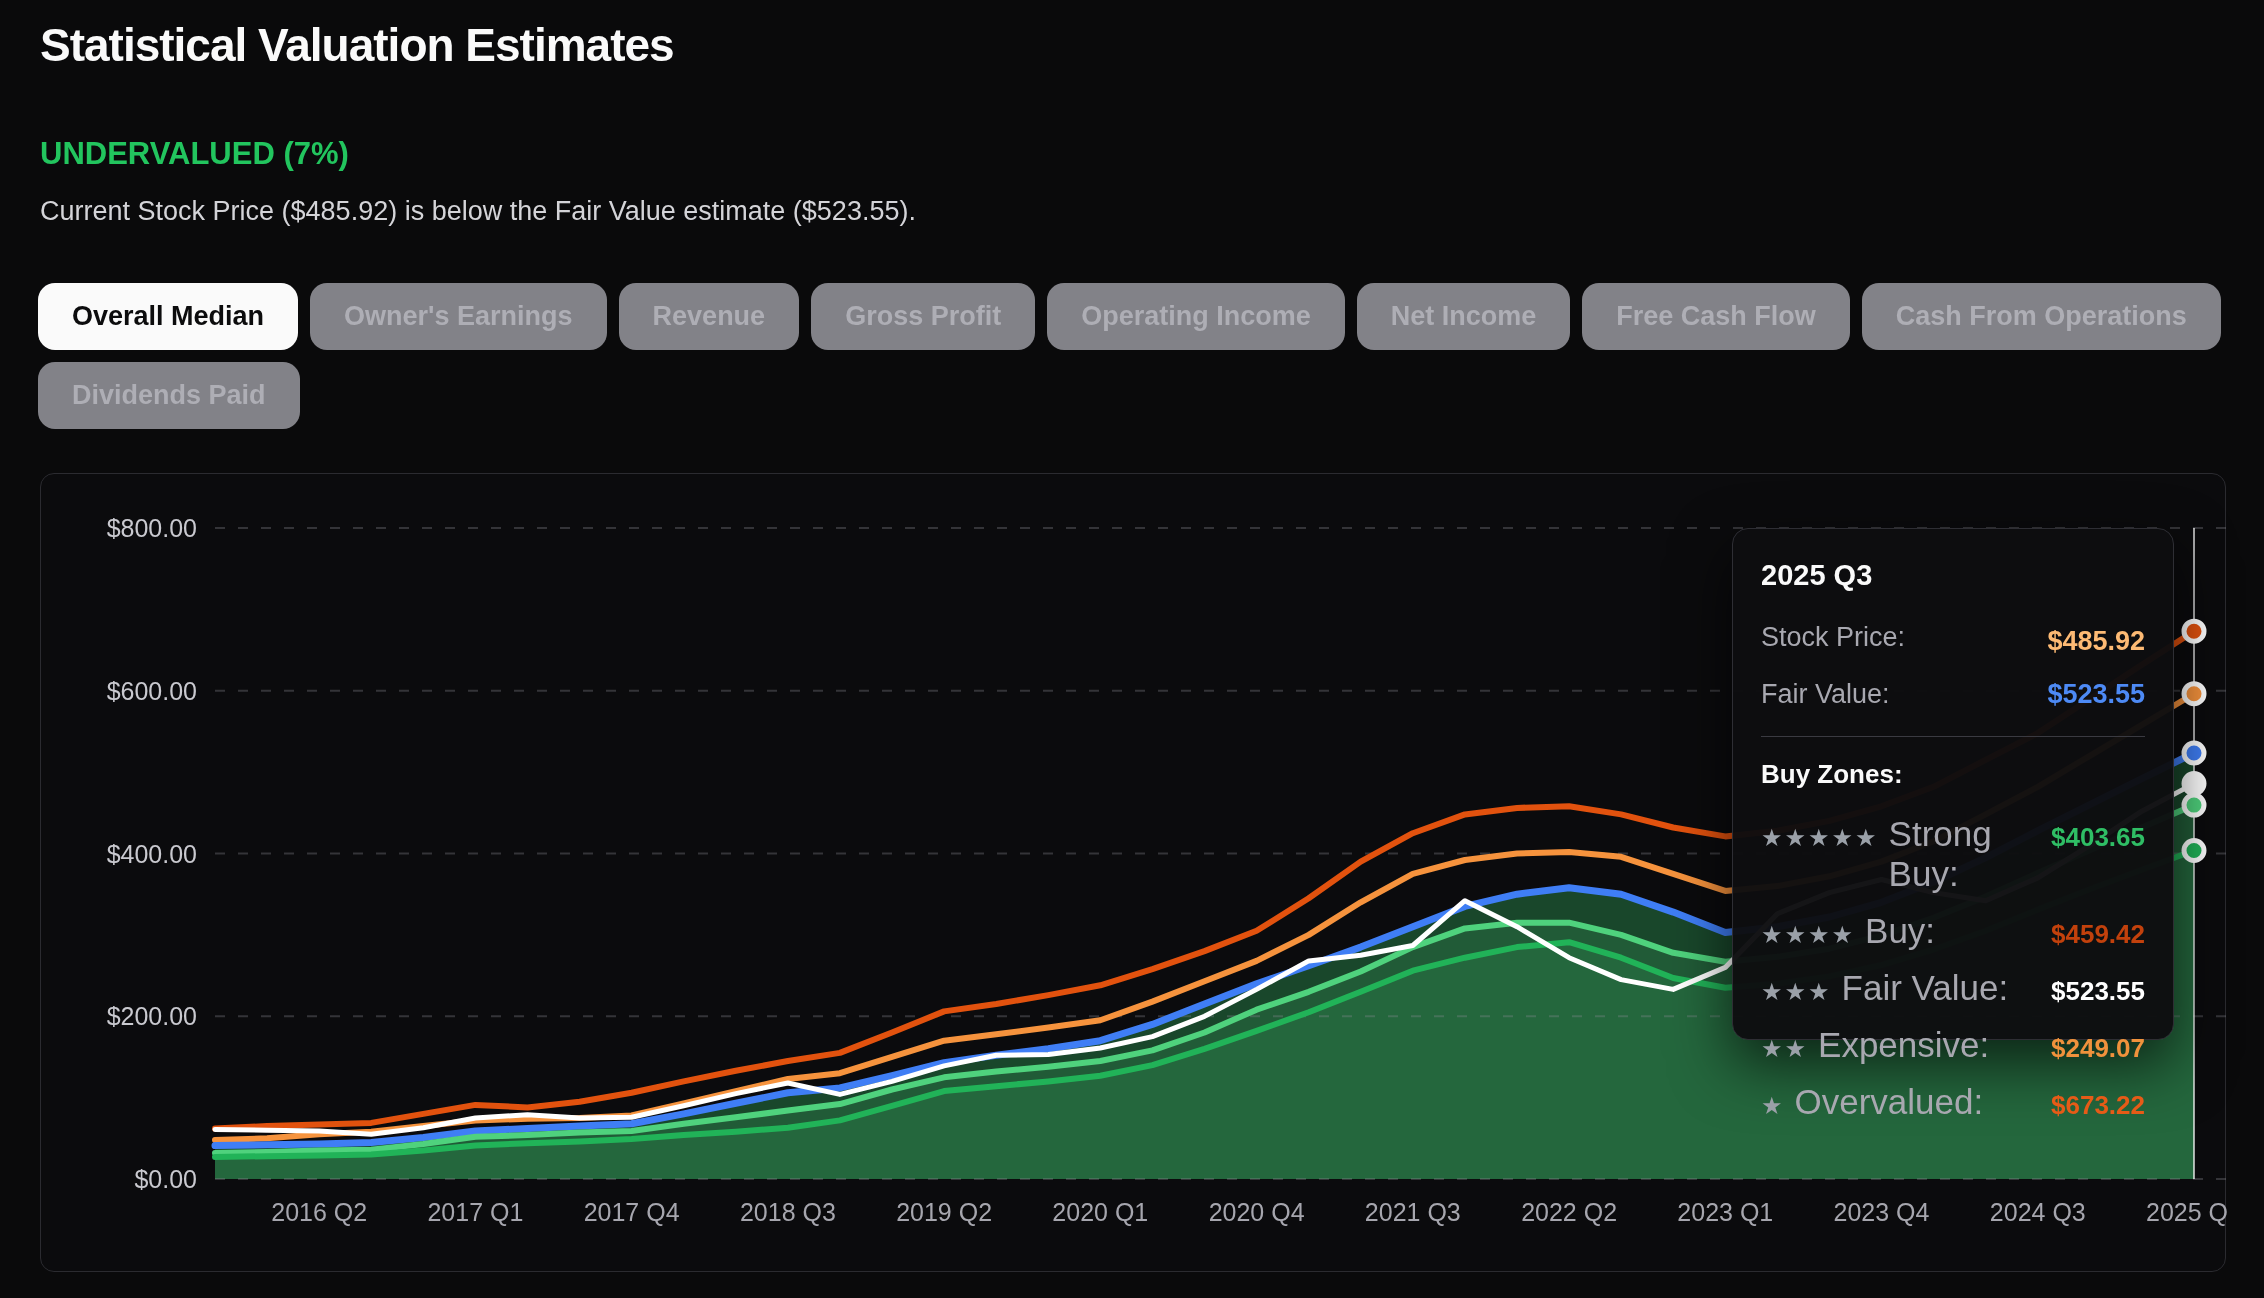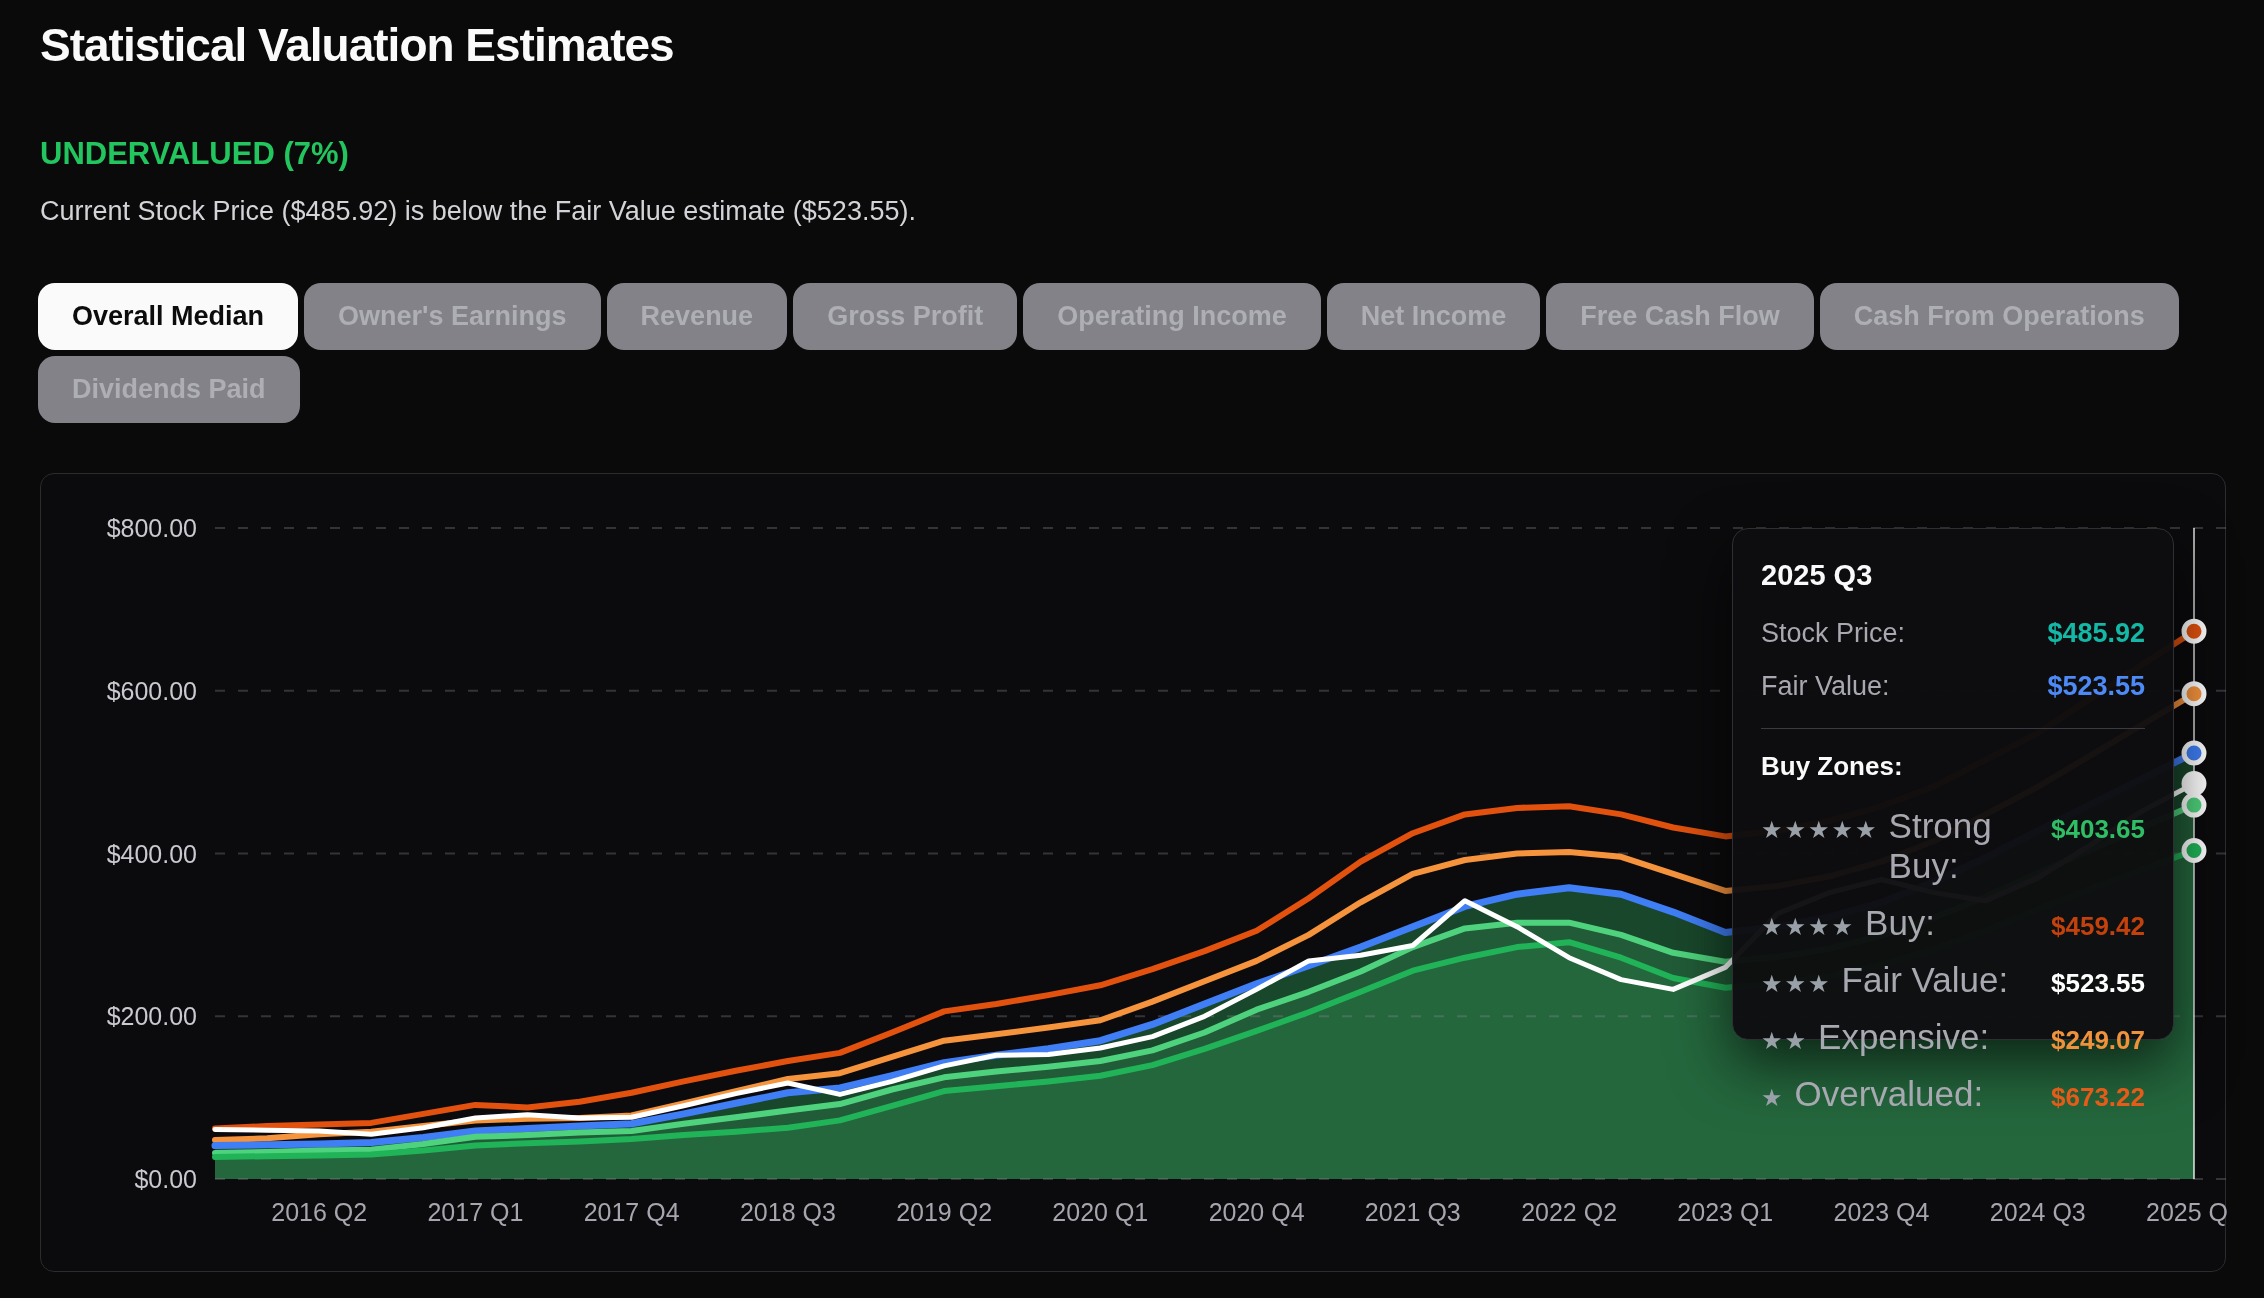--- a/index.html
+++ b/index.html
@@ -1,21 +1,21 @@
 <!DOCTYPE html>
 <html><head>
 <meta charset="utf-8">
 <style>
   * { margin:0; padding:0; box-sizing:border-box; }
   html,body { background:#0a0a0b; width:2264px; height:1298px; font-family:"Liberation Sans", sans-serif; overflow:hidden; }
   .wrap { position:relative; width:2040px; height:1298px; }
   .page-title { position:absolute; left:40px; top:18px; font-size:46px; font-weight:800; letter-spacing:-1px; color:#fafafa; }
   .status { position:absolute; left:40px; top:136px; font-size:31px; font-weight:700; color:#22c55e; }
   .desc { position:absolute; left:40px; top:196px; font-size:27px; color:#d4d4d8; }
-  .tabs { position:absolute; left:38px; top:283px; width:2190px; display:flex; flex-wrap:wrap; gap:6px; }
+  .tabs { position:absolute; left:38px; top:283px; width:2190px; display:flex; flex-wrap:wrap; gap:12px; }
   .tab { height:67px; padding:0 34px; border-radius:17px; background:#828288; color:#aeaeb5; font-size:27px; font-weight:700; display:flex; align-items:center; border:none; cursor:pointer; white-space:nowrap; }
   .tab.active { background:#fafafa; color:#0c0c0d; }
   .card { position:absolute; left:40px; top:473px; width:2186px; height:799px; background:#0b0b0d; border:1px solid #2b2b30; border-radius:14px; }
   .card svg { position:absolute; left:0; top:0; }
   .tooltip { position:absolute; left:1732px; top:528px; width:442px; height:512px; background:rgba(13,13,16,0.97); border:1px solid #2e2e34; border-radius:16px; box-shadow:0 24px 60px rgba(0,0,0,0.65); padding:30px 28px; z-index:5; }
   .tt-title { font-size:29px; font-weight:700; color:#fafafa; margin-bottom:26px; }
   .tt-row { display:flex; justify-content:space-between; align-items:center; margin-bottom:22px; }
   .tt-label { font-size:27px; color:#a8a8b0; }
   .tt-value { font-size:27px; font-weight:700; }
   .tt-divider { height:1px; background:#3a3a41; margin:26px 0 22px 0; }
@@ -84,21 +84,21 @@
         <circle cx="2153.0" cy="331.1" r="10" fill="#4fd27d" stroke="#ffffff" stroke-width="5"></circle>
         <circle cx="2153.0" cy="376.5" r="10" fill="#21b358" stroke="#ffffff" stroke-width="5"></circle>
         <circle cx="2153.0" cy="309.6" r="10" fill="#ffffff" stroke="#ffffff" stroke-width="5"></circle>
       </svg>
   </div>
   <div class="tooltip">
     <div class="tt-title">2025 Q3</div>
     <div id="tt-rows">
         <div class="tt-row">
           <span class="tt-label">Stock Price:</span>
-          <span class="tt-value" style="color: #14b8a6;">$485.92</span>
+          <span class="tt-value" style="color: #fdba74; margin-top: 8px;">$485.92</span>
         </div>
         <div class="tt-row">
           <span class="tt-label">Fair Value:</span>
           <span class="tt-value" style="color: rgb(77, 138, 245);">$523.55</span>
         </div>
       </div>
     <div class="tt-divider"></div>
     <div class="tt-zones-heading">Buy Zones:</div>
     <div id="tt-zones">
         <div class="zone-row">

